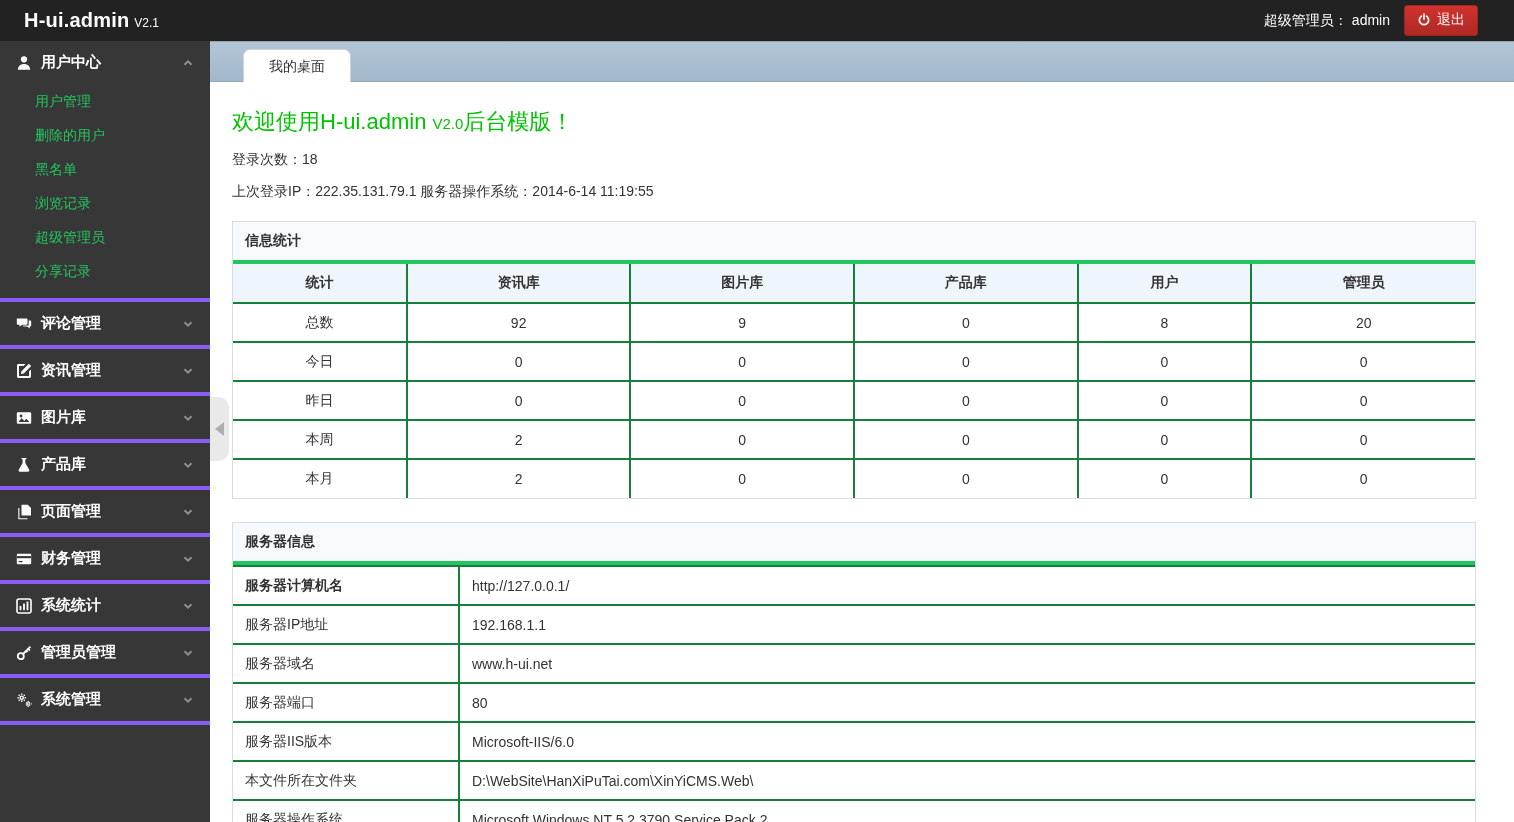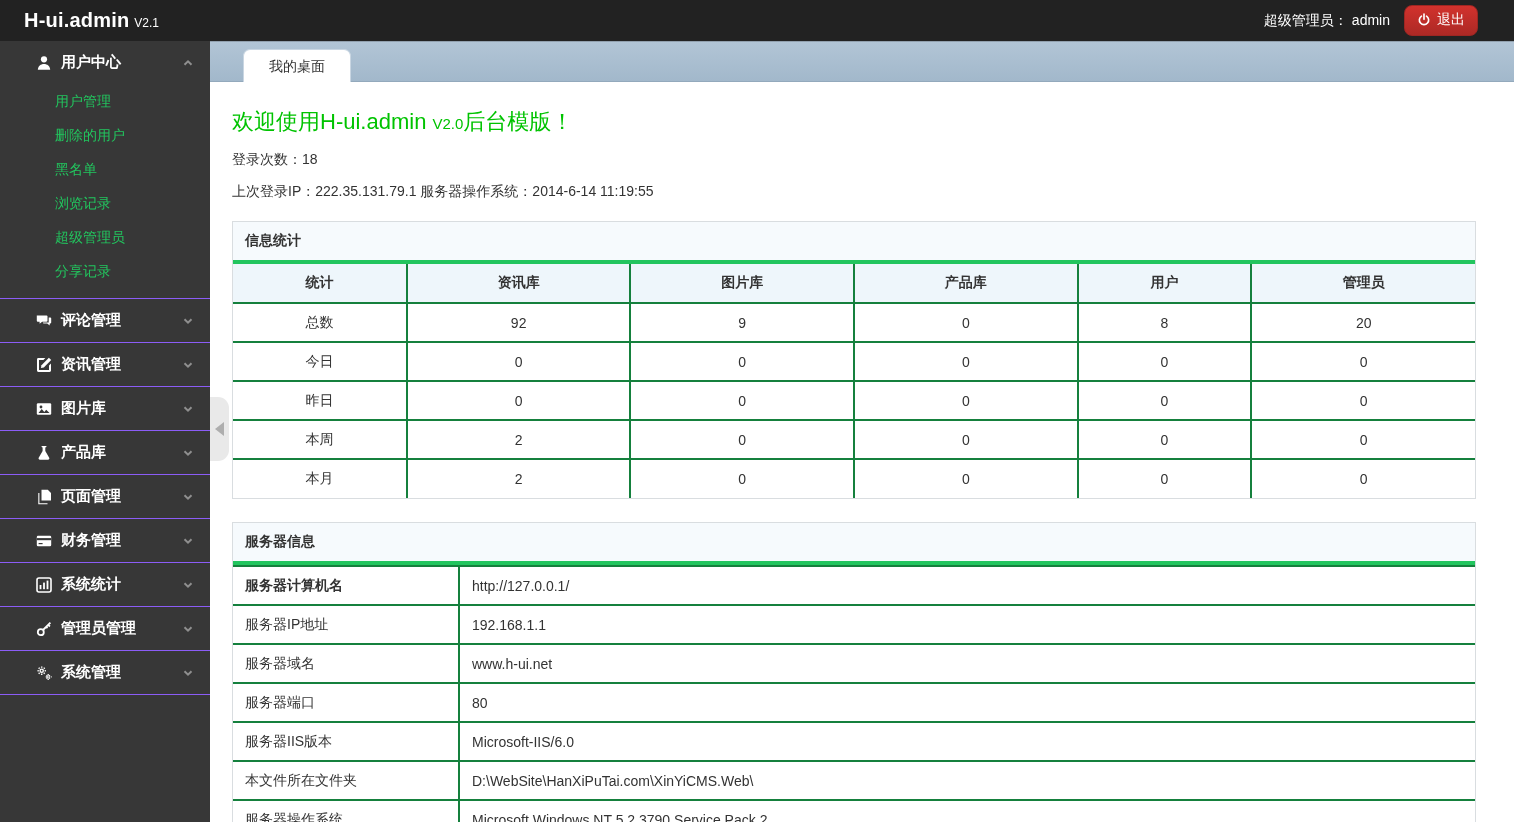--- a/index.html
+++ b/index.html
@@ -17,30 +17,30 @@
   }
   .brand { display:flex; align-items:baseline; color:#fff; cursor:pointer; }
   .brand-name { font-size:20px; font-weight:bold; letter-spacing:.2px; }
   .brand-ver { font-size:12px; margin-left:5px; }
   .topbar-right { margin-left:auto; display:flex; align-items:center; gap:14px; }
   .role { color:#fff; font-size:14px; }
   .role .uname { font-size:14px; margin-left:4px; }
   .logout {
     display:flex; align-items:center; gap:6px; cursor:pointer;
     background:linear-gradient(#d2322d,#ac2925); border:1px solid #9e2622;
-    border-radius:8px; color:#fff; font-size:14px; padding:5px 12px 6px;
+    border-radius:3px; color:#fff; font-size:14px; padding:5px 12px 6px;
     font-family:inherit;
   }
 
   
   .layout { flex:1; display:flex; position:relative; min-height:0; }
 
   
   .sidebar { width:210px; background:#373737; flex-shrink:0; }
-  .nav-group { border-bottom:1px solid #8b5cf6;padding-left:20px; }
+  .nav-group { border-bottom:4px solid #8b5cf6; }
   .nav-title {
     display:flex; align-items:center; height:43px; padding:0 16px; cursor:pointer;
     color:#fff; font-size:15px; font-weight:bold;
   }
   .nav-icon { width:16px; height:16px; margin-right:9px; display:inline-flex; }
   .nav-caret { margin-left:auto; display:inline-flex; }
   .submenu { list-style:none; padding:0 0 10px 0; }
   .submenu li {
     height:34px; line-height:34px; padding-left:35px; color:#22c55e;
     font-size:14px; cursor:pointer;

